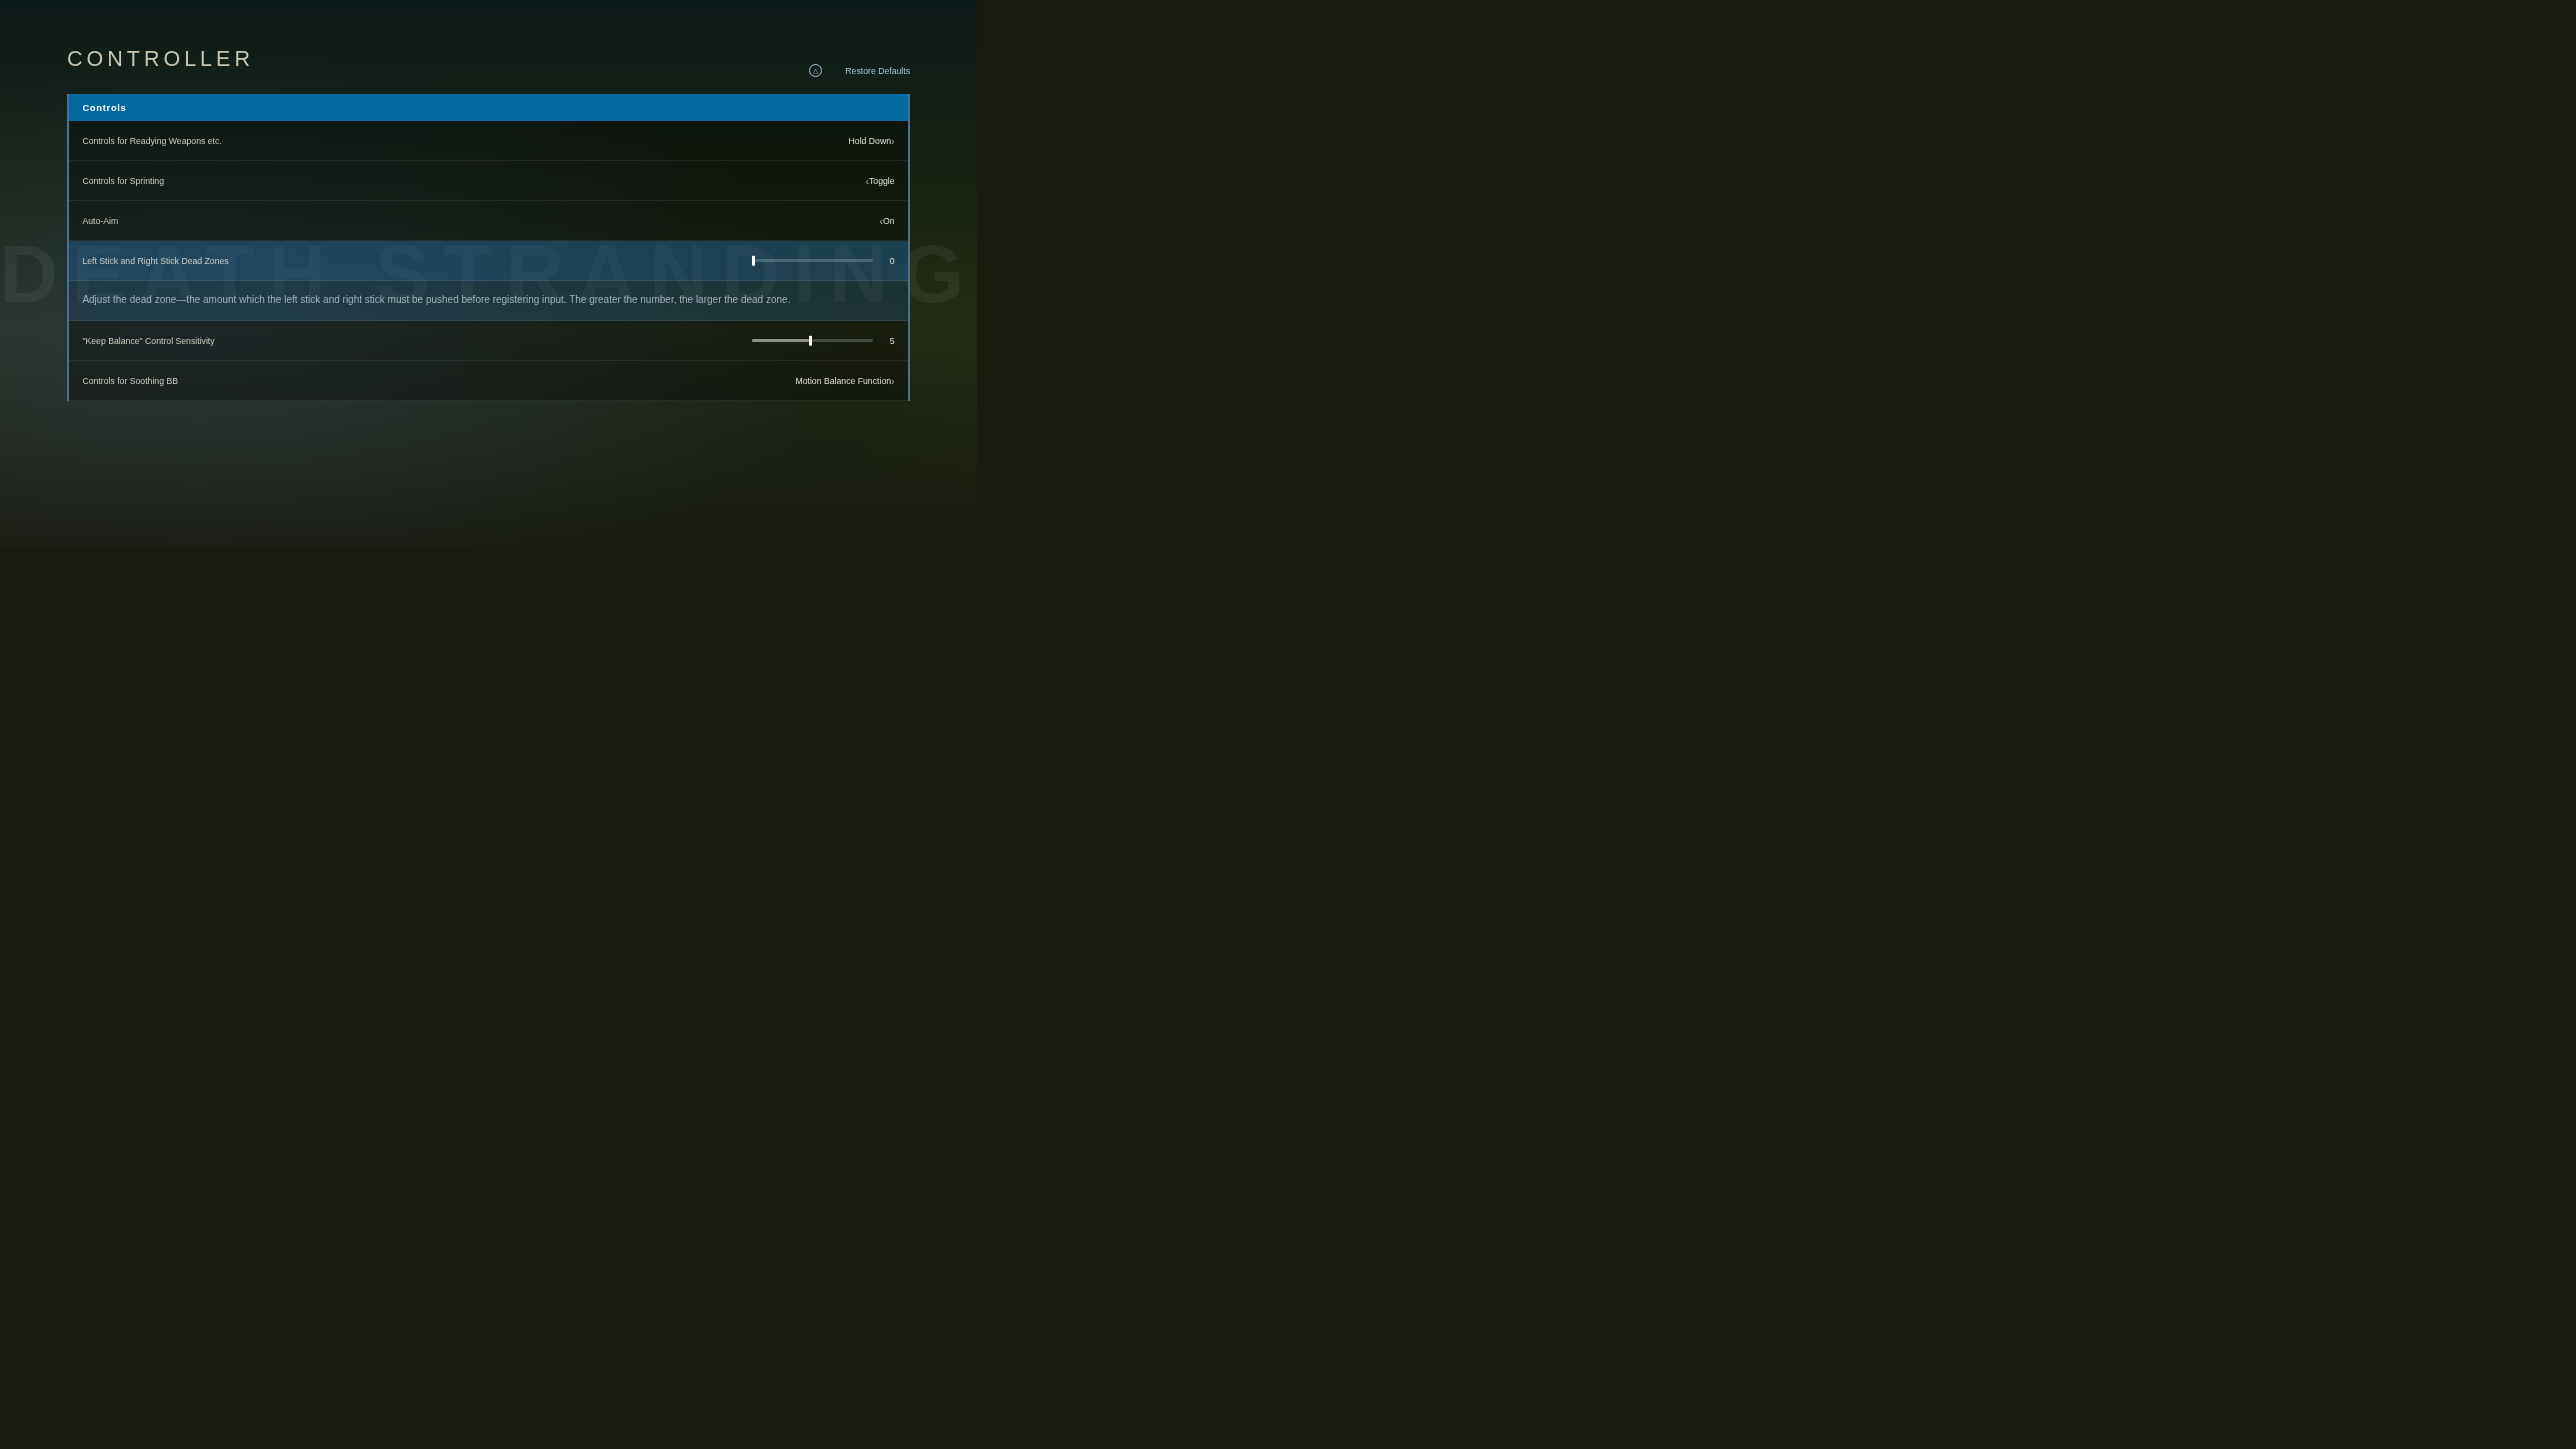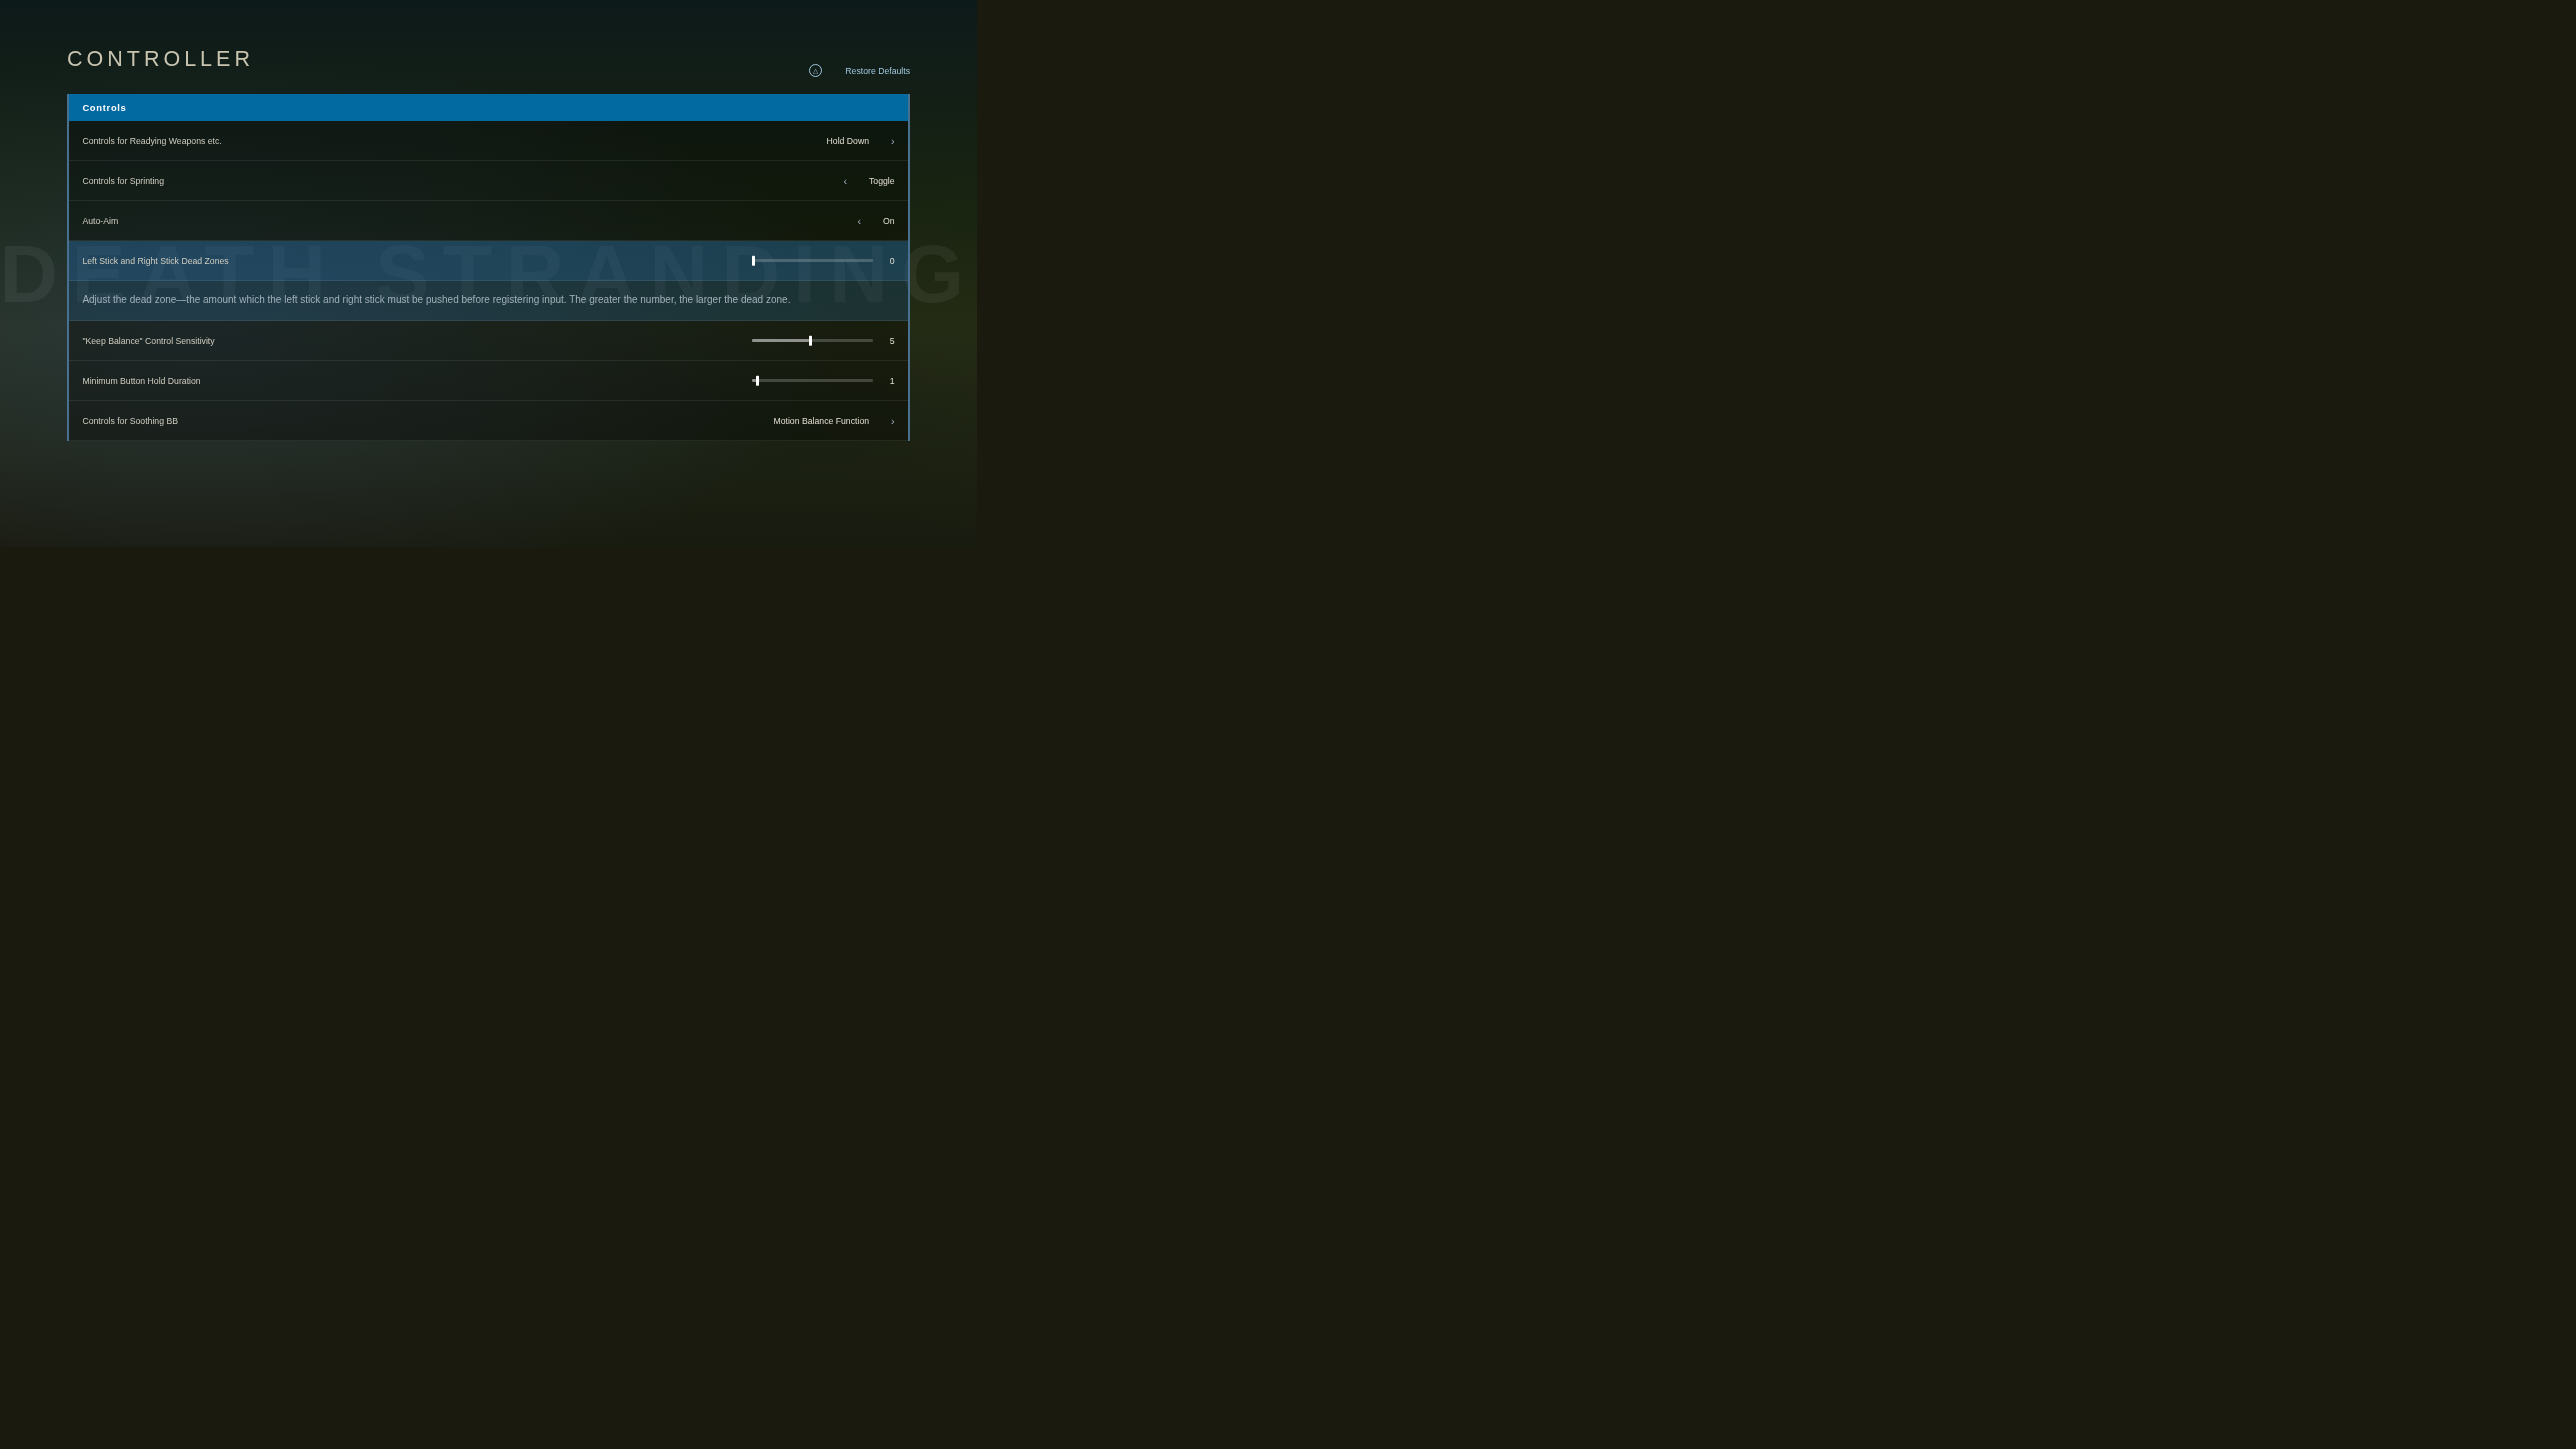--- a/index.html
+++ b/index.html
@@ -119,21 +119,21 @@
       font-size: 8.7px;
       color: #d0cdc0;
       font-weight: 300;
     }
 
     .row-value {
       font-size: 8.7px;
       color: #e0ddd0;
       display: flex;
       align-items: center;
-      gap: 22px;
+      gap: 0;
     }
 
     .chevron-right {
       color: #a0b0c0;
       font-size: 10.7px;
     }
 
     .chevron-left {
       color: #a0b0c0;
       font-size: 10.7px;
@@ -253,32 +253,20 @@
       <div class="slider-container">
         <div class="slider-track">
           <div class="slider-fill" style="width: 47%"></div>
           <div class="slider-thumb" style="left: 47%"></div>
         </div>
         <span class="slider-value">5</span>
       </div>
     </div>
   </div>
 
-  <div class="settings-row">
-    <span class="row-label">Minimum Button Hold Duration</span>
-    <div class="row-value">
-      <div class="slider-container">
-        <div class="slider-track">
-          <div class="slider-fill" style="width: 3%"></div>
-          <div class="slider-thumb" style="left: 3%"></div>
-        </div>
-        <span class="slider-value">1</span>
-      </div>
-    </div>
-  </div>
 
   <div class="settings-row">
     <span class="row-label">Controls for Soothing BB</span>
     <div class="row-value">
       <span>Motion Balance Function</span>
       <span class="chevron-right">›</span>
     </div>
   </div>
 
 </div>

